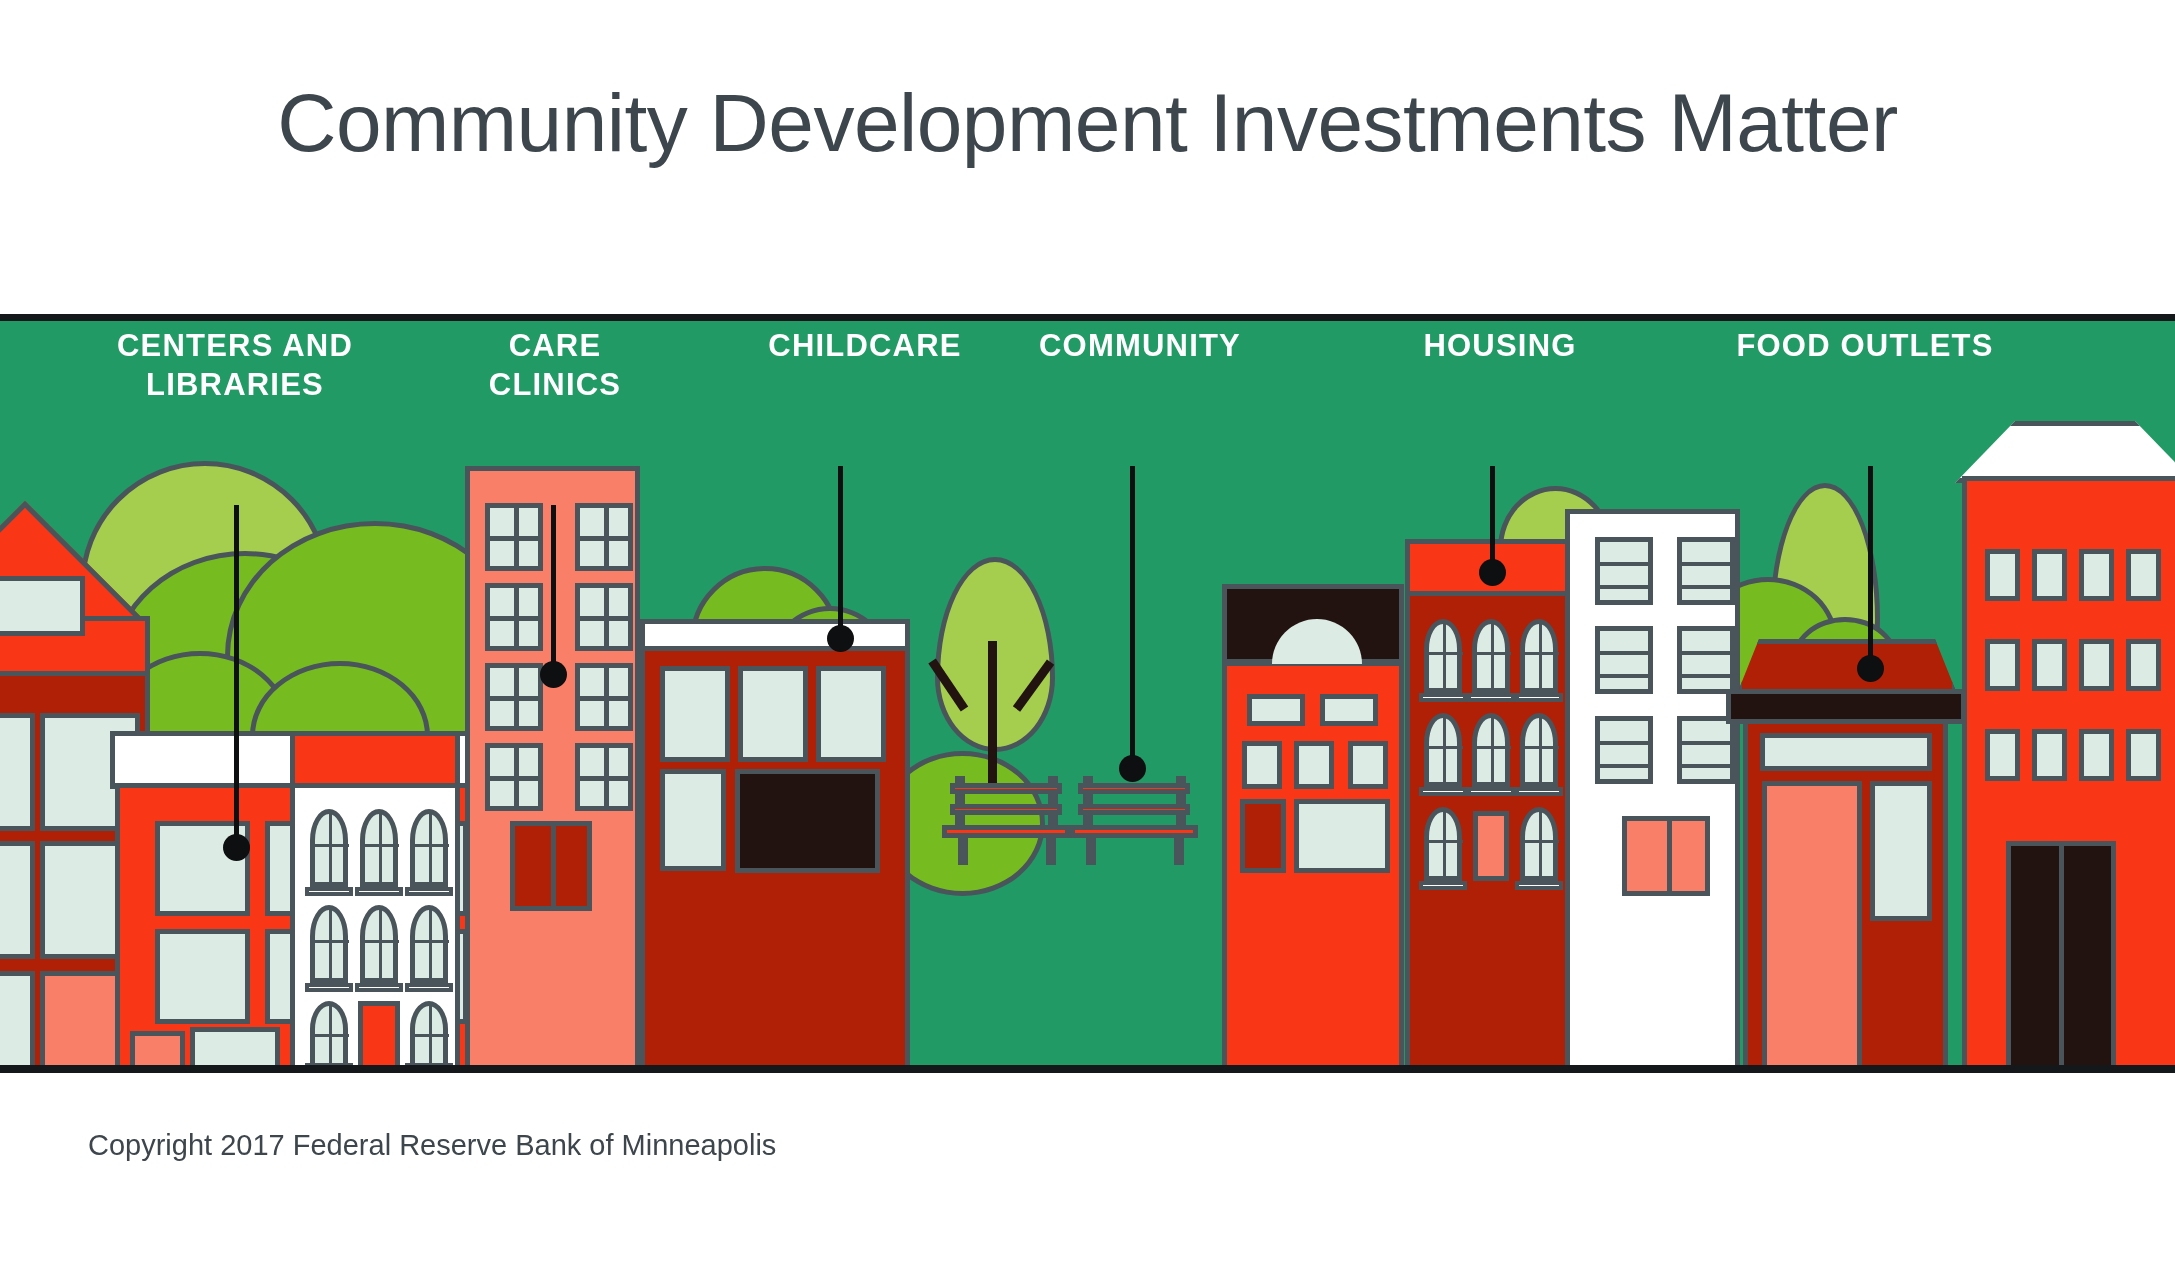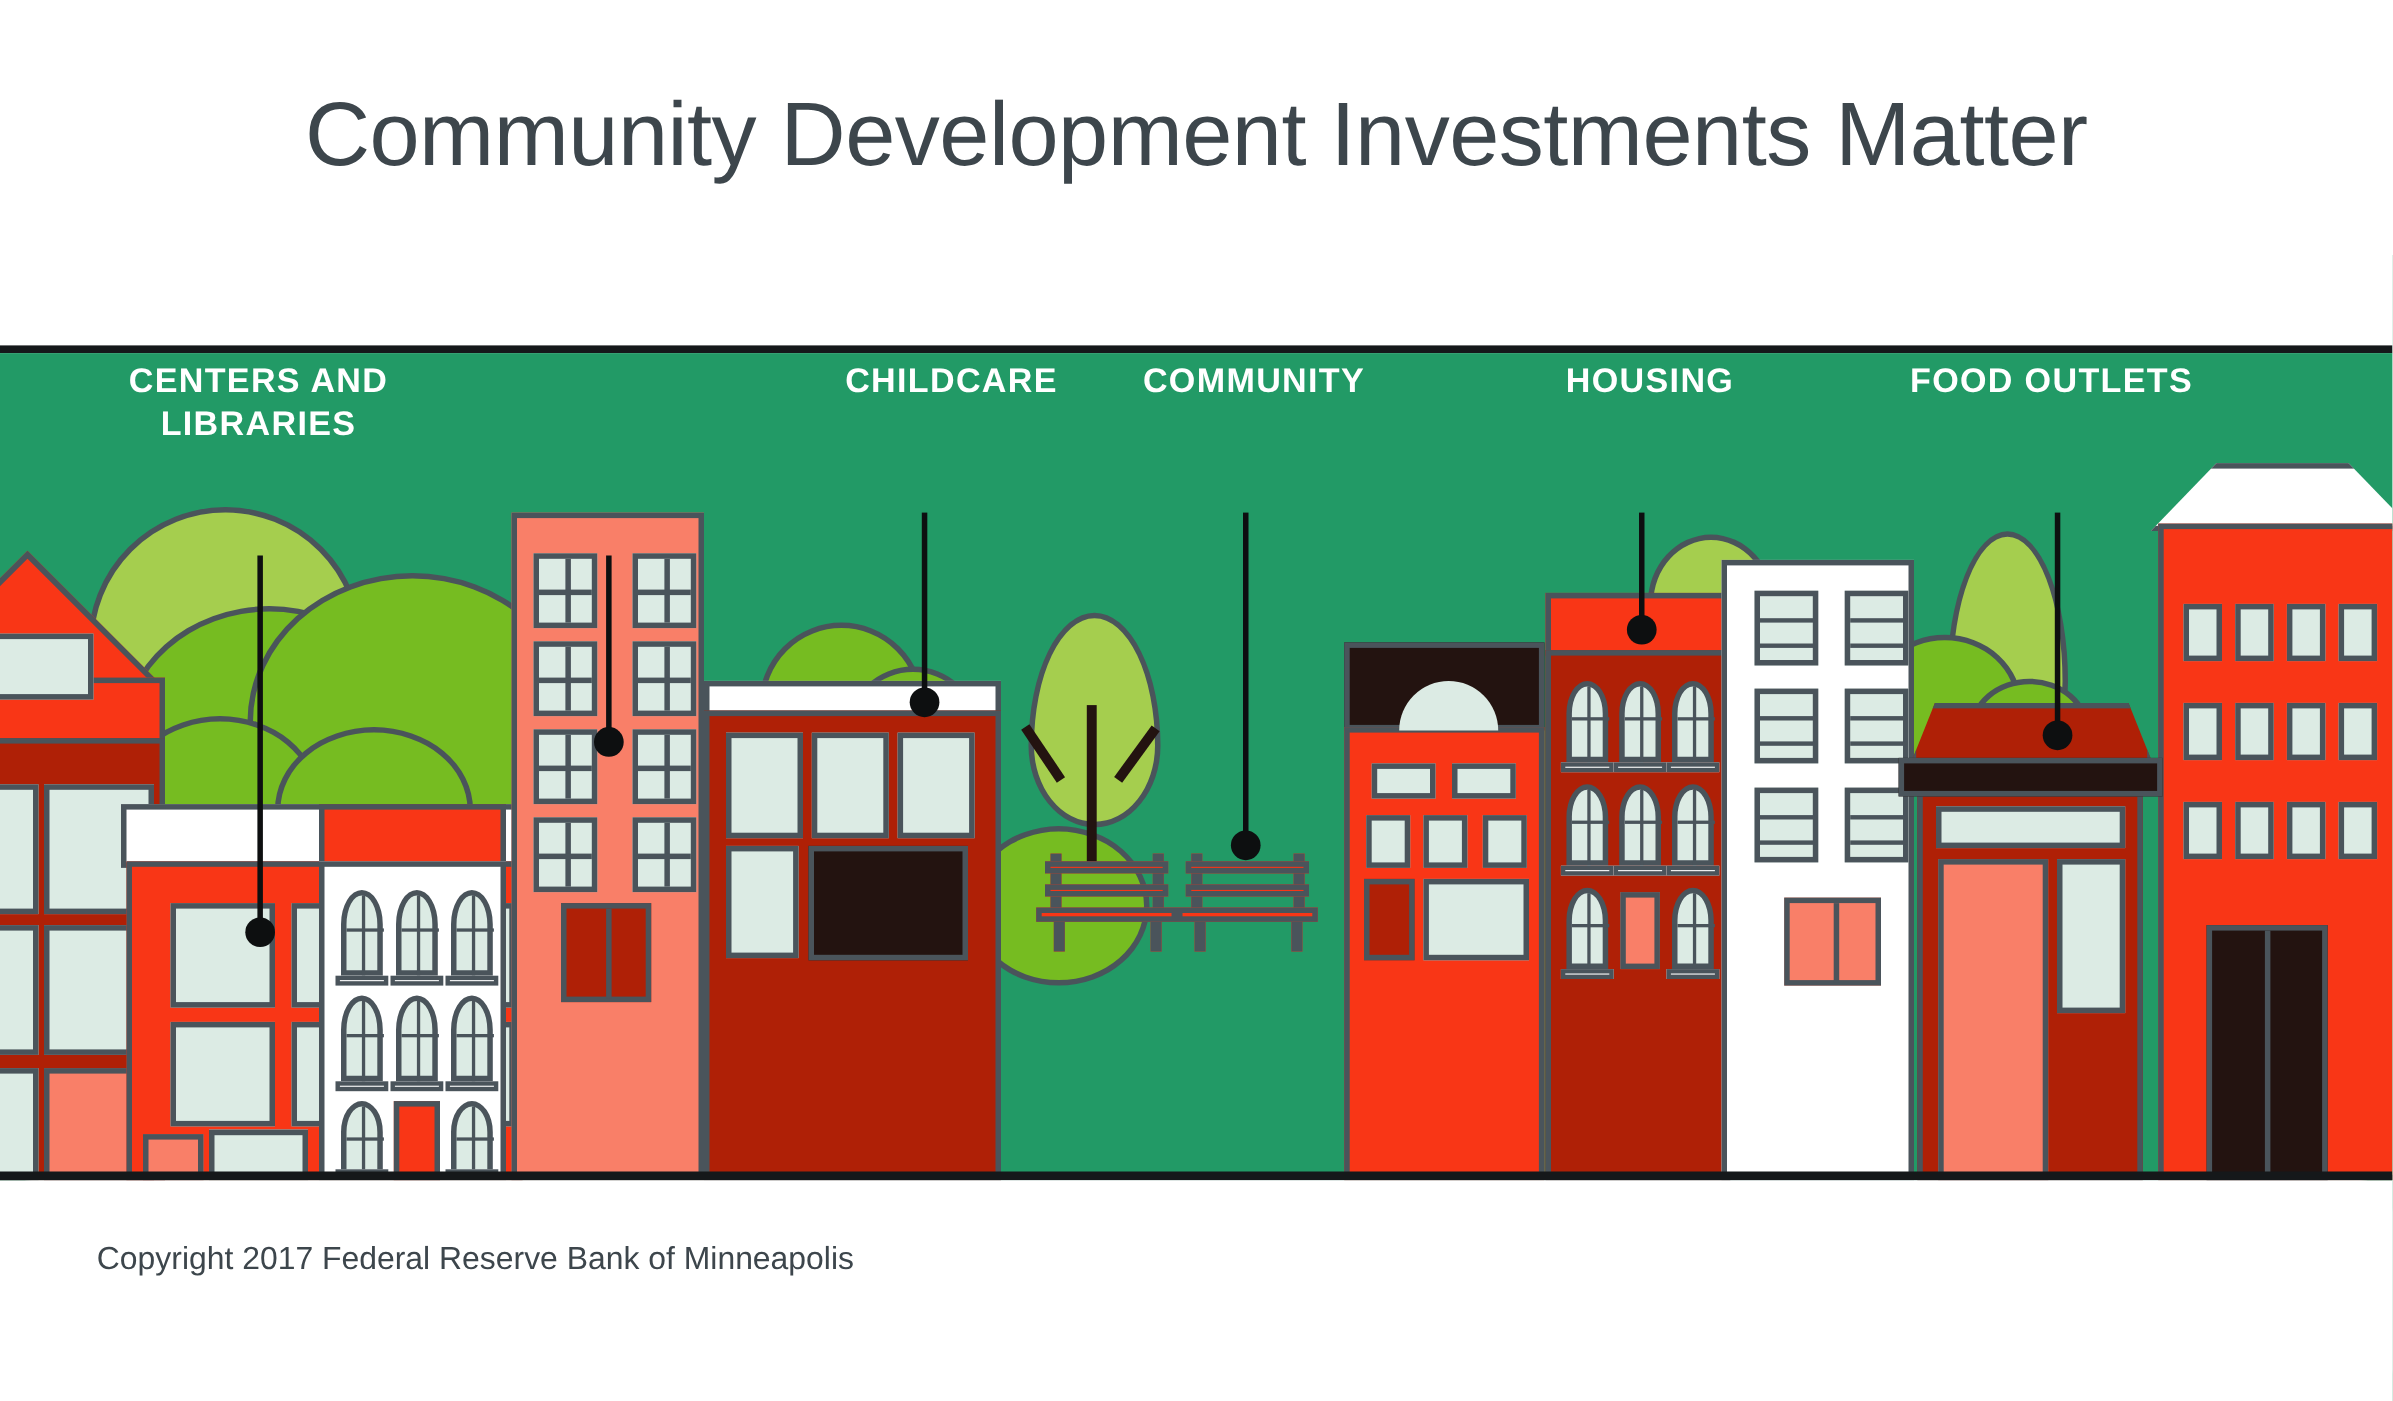--- a/index.html
+++ b/index.html
@@ -38,40 +38,45 @@
   .sill{position:absolute;background:#ffffff;border:4px solid #4a545b;box-sizing:border-box;}
 
   .mull{position:absolute;background:#4a545b;}
 
   
   .bush{position:absolute;box-sizing:border-box;border:5px solid #4a545b;border-radius:50%;}
   .leaf{position:absolute;box-sizing:border-box;border:5px solid #4a545b;
         border-radius:50% 50% 50% 50% / 62% 62% 38% 38%;}
 
   
-  .footer{position:absolute;left:0;top:1073px;width:2175px;height:201px;background:#fff;border-radius:29px;}
+  .footer{position:absolute;left:0;top:1073px;width:2175px;height:201px;background:#fff;}
   .copy{position:absolute;left:88px;top:56px;font-size:29px;color:#3d464c;}
   .cite{position:absolute;left:88px;top:106px;font-size:21px;color:#3d464c;}
 </style>
 </head>
 <body>
 
 <div class="page">
 
   <div class="header">
     <div class="title">Community Development Investments Matter</div>
   </div>
   <div class="rule"></div>
 
   <div class="scene">
 
     <div class="label" style="left:10px;top:-34px;width:450px;">
       <div>COMMUNITY</div>
       <div>CENTERS AND</div>
       <div>LIBRARIES</div>
+    </div>
+    <div class="label" style="left:380px;top:-34px;width:350px;">
+      <div>HEALTH</div>
+      <div>CARE</div>
+      <div>CLINICS</div>
     </div>
     <div class="label" style="left:665px;top:-34px;width:400px;">
       <div>CHILDCARE</div>
       <div>CHILDCARE</div>
     </div>
     <div class="label" style="left:940px;top:-34px;width:400px;">
       <div>PARKS AND</div>
       <div>COMMUNITY</div>
     </div>
     <div class="label" style="left:1645px;top:-34px;width:440px;">

